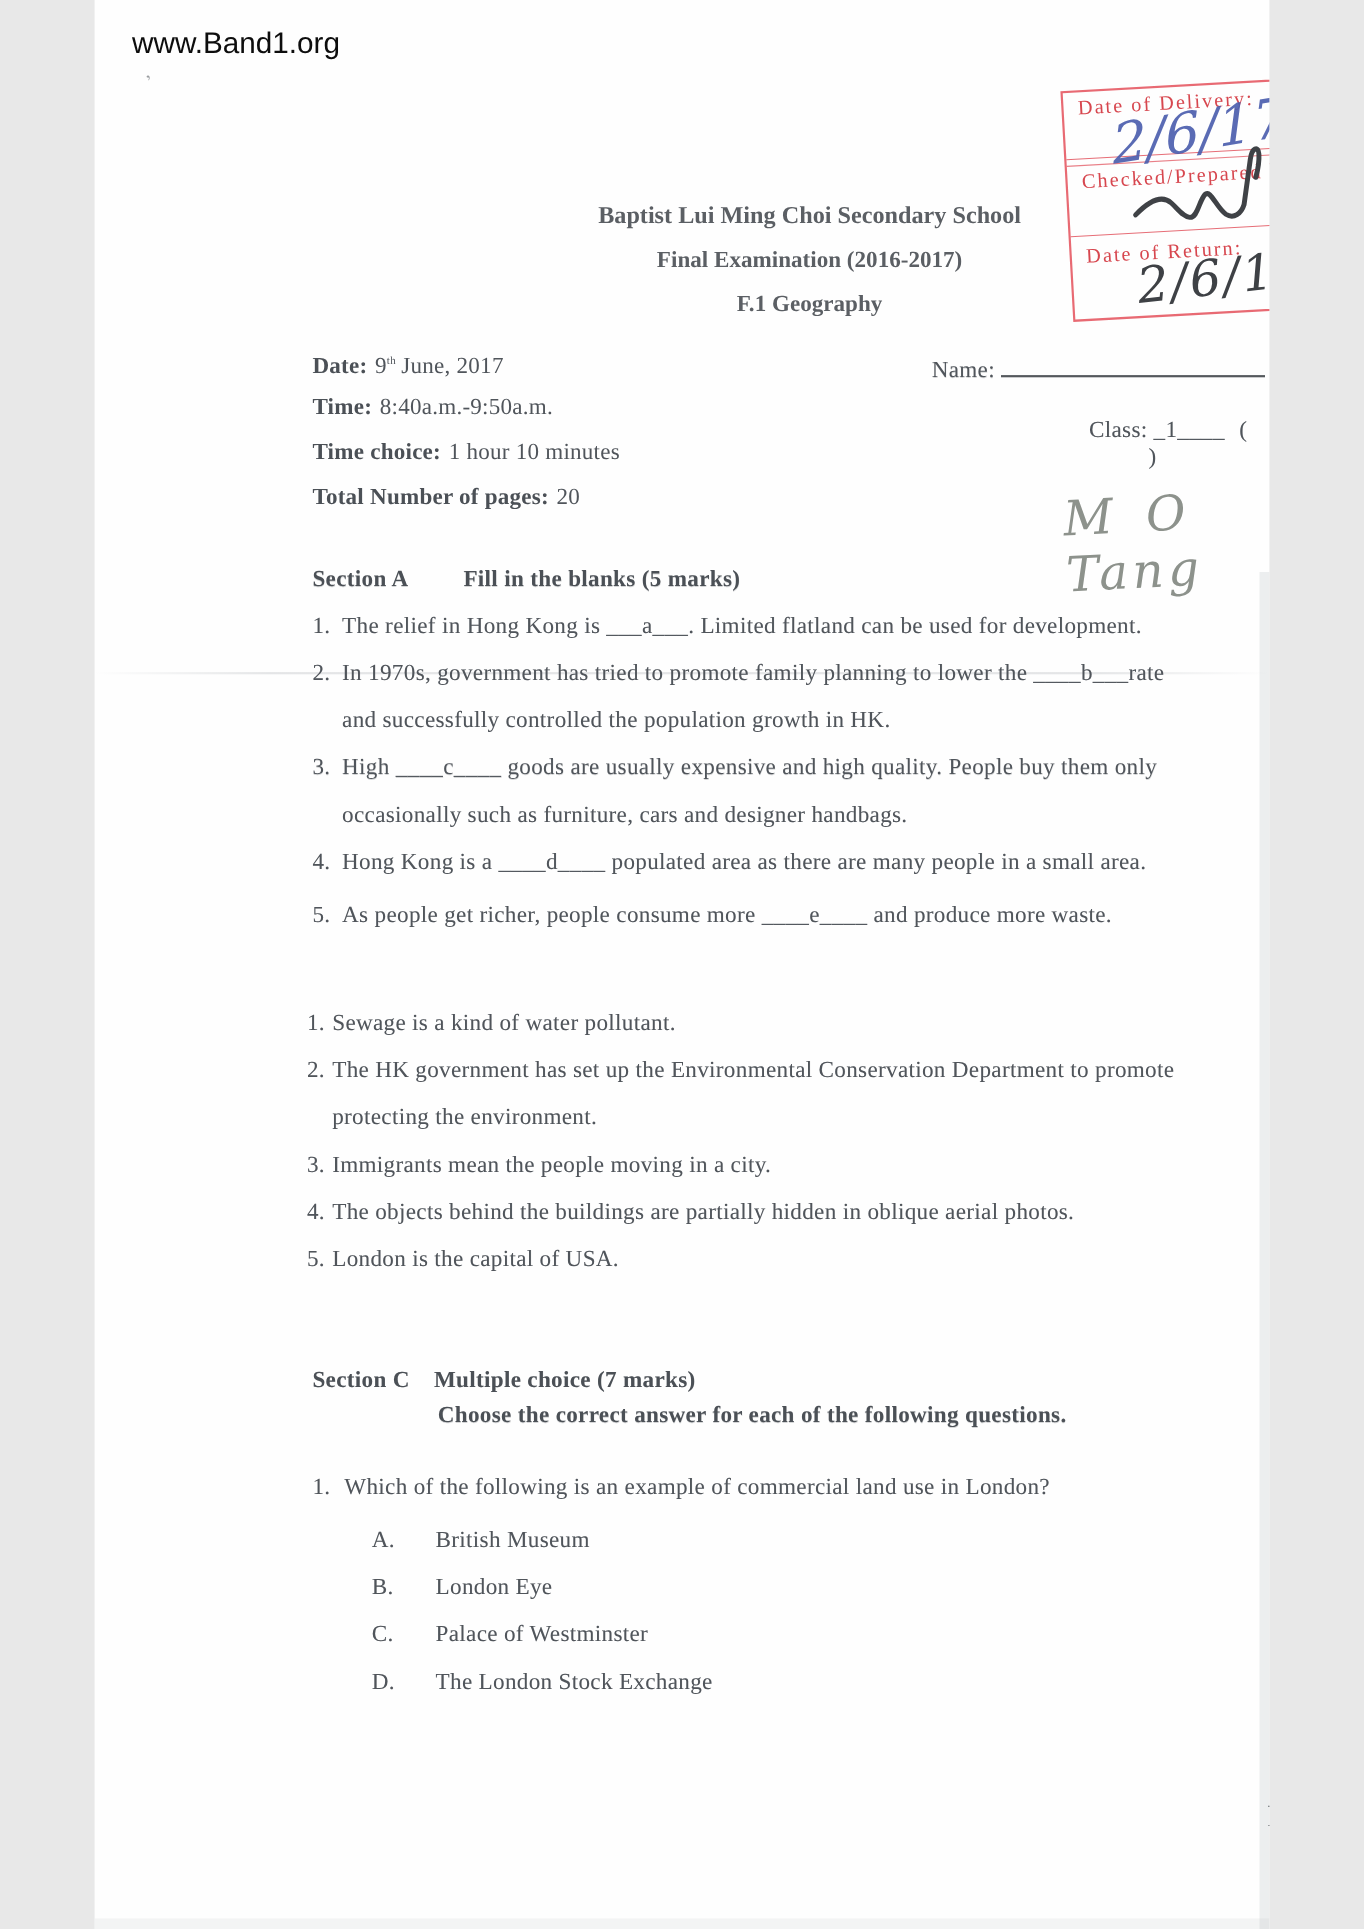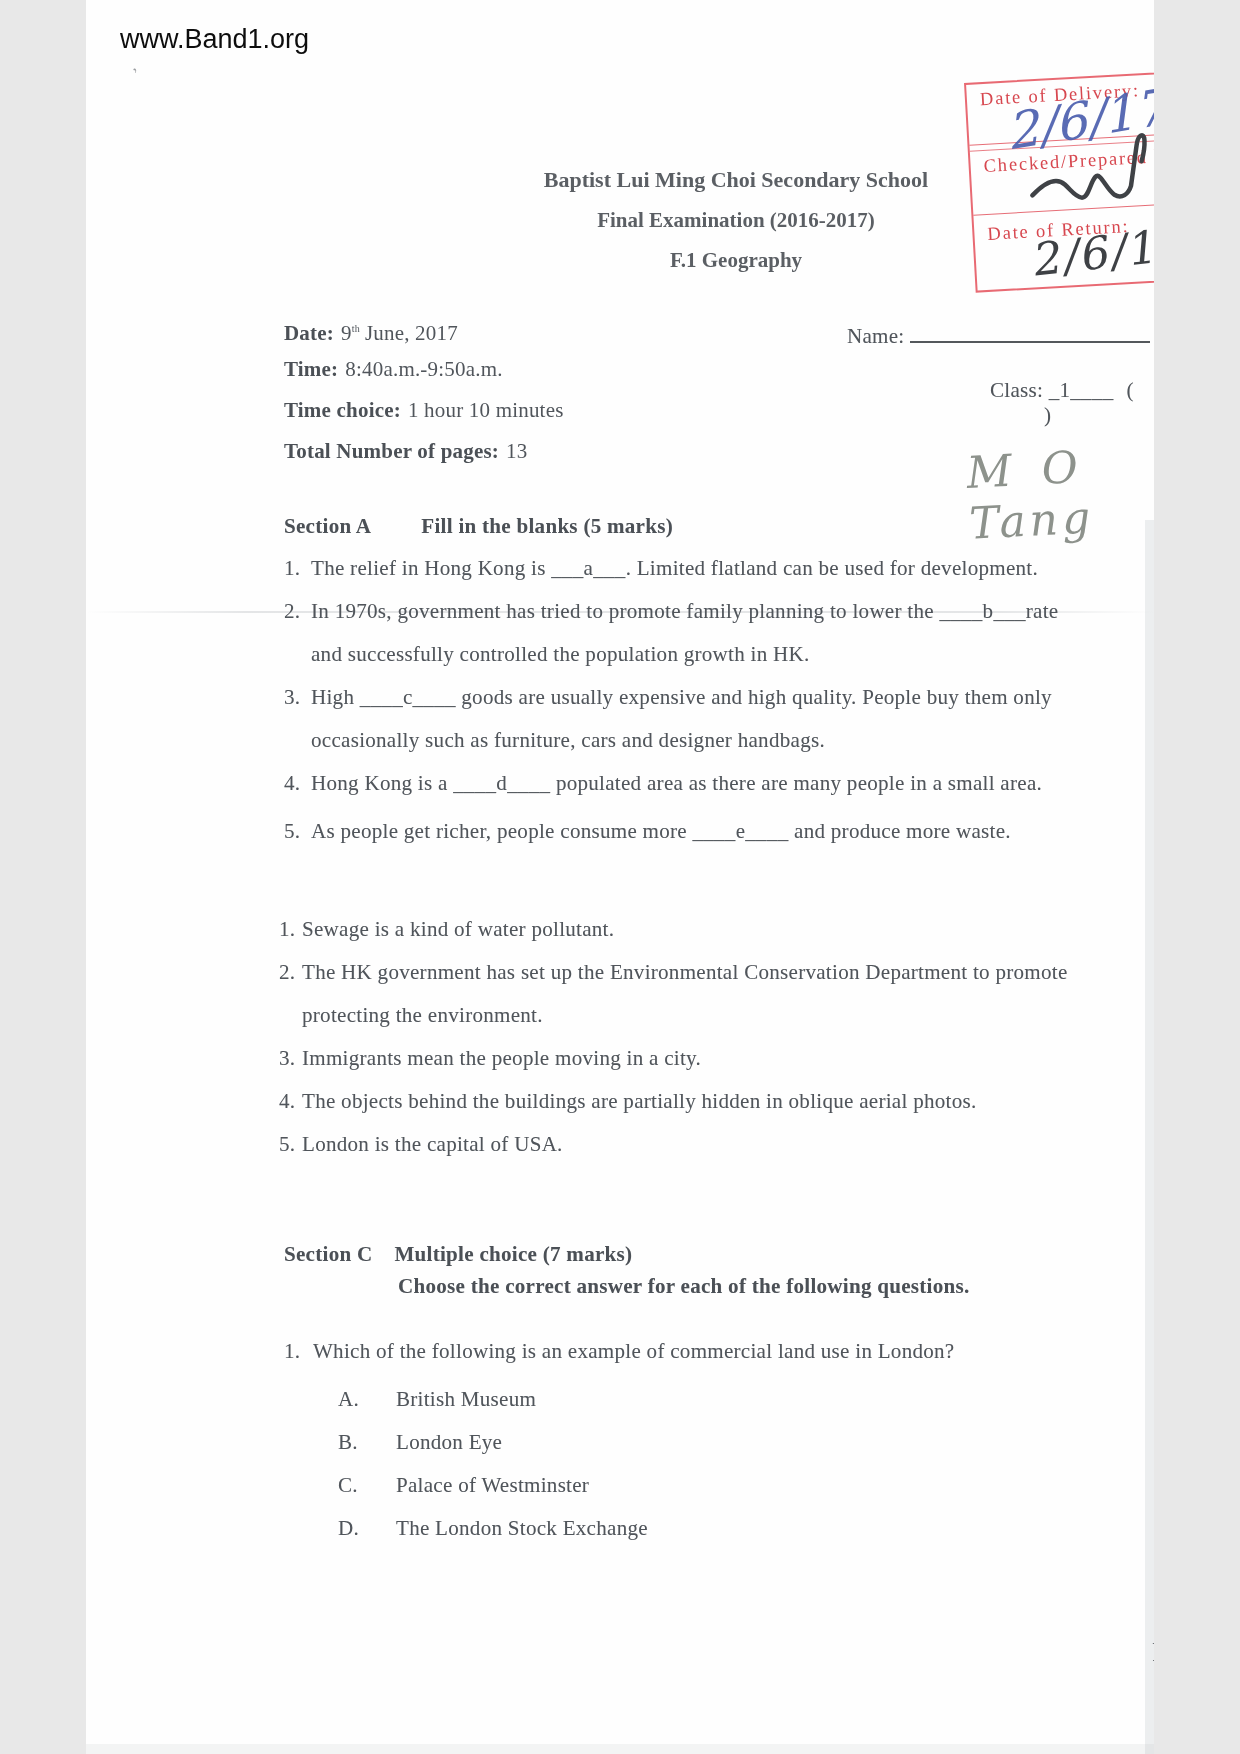--- a/index.html
+++ b/index.html
@@ -7,21 +7,21 @@
     position:relative; width:1068px; height:1754px; background:#fefefe;
     font-family:"Liberation Serif","DejaVu Serif",serif; color:#50555b;
     overflow:hidden; margin:0 auto;
   }
   .abs{position:absolute;}
   
   .watermark{left:34px; top:24px; font-family:"Liberation Sans","DejaVu Sans",sans-serif;
     font-size:27px; color:#0d0d0d;}
   .scan-mark{left:44px; top:56px; color:#9a9da0; font-size:17px; transform:rotate(-35deg);}
   
-  .titleblock{left:200px; top:160px; width:900px; text-align:center; color:#5b5f64; font-weight:bold;}
+  .titleblock{left:200px; top:176px; width:900px; text-align:center; color:#5b5f64; font-weight:bold;}
   .titleblock div{height:40px; line-height:40px;}
   .t1{font-size:22px;} .t2,.t3{font-size:21px;}
   
   .infoblock{left:198px; top:308px; font-size:21px; letter-spacing:0.2px;}
   .infoblock .row{height:41px; line-height:41px;}
   .lbl{font-weight:bold; color:#4b5056;}
   .val{margin-left:7px;}
   sup{font-size:10px;}
   
   .namerow{left:761px; top:318px; font-size:21px;}
@@ -116,21 +116,21 @@
     <div class="row">
       <span class="lbl">Date:</span><span class="val">9</span><sup>th</sup><span style="margin-left:5px">June, 2017</span>
     </div>
     <div class="row">
       <span class="lbl">Time:</span><span class="val">8:40a.m.-9:50a.m.</span>
     </div>
     <div class="row">
       <span class="lbl">Time choice:</span><span class="val">1 hour 10 minutes</span>
     </div>
     <div class="row">
-      <span class="lbl">Total Number of pages:</span><span class="val">13</span>
+      <span class="lbl">Total Number of pages:</span><span class="val">20</span>
     </div>
   </div>
 
   <div class="abs namerow body-text">
     <span>Name:</span><span class="name-blank"></span>
   </div>
   <div class="abs classrow body-text">
     <span>Class:</span>
     <span>_1____</span><span class="paren-open">(</span><span class="class-gap"></span><span>)</span>
   </div>

